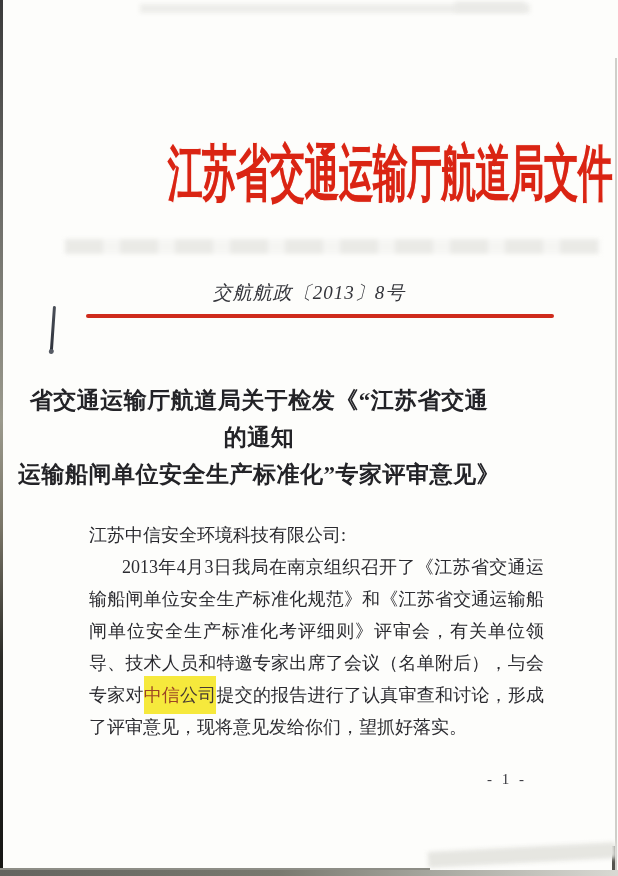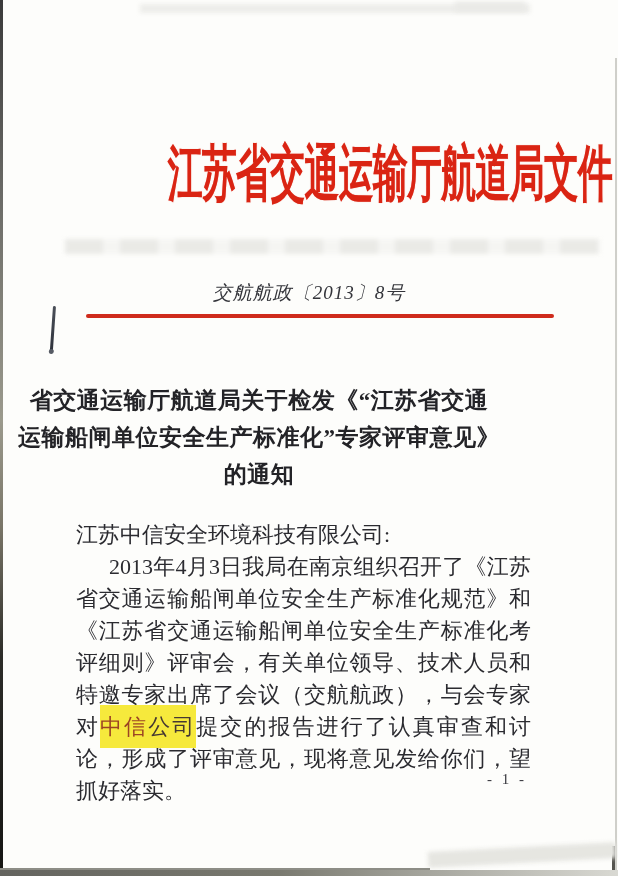--- a/index.html
+++ b/index.html
@@ -73,22 +73,22 @@
   .red-rule{
     position:absolute;left:86px;top:314px;width:468px;height:4px;
     background:#cf2b1c;border-radius:2px;
   }
   .notice-title{
     position:absolute;top:382px;left:0;width:518px;text-align:center;
     font-size:23px;font-weight:bold;color:#232327;
     line-height:37px;letter-spacing:.5px;
   }
   .body-block{
-    position:absolute;left:76px;top:519px;width:455px;
-    font-size:22px;color:#2b2b30;line-height:32px;
+    position:absolute;left:89px;top:519px;width:455px;
+    font-size:18px;color:#2b2b30;line-height:32px;
     text-align:justify;text-justify:inter-ideograph;
   }
   .addressee{white-space:nowrap;}
   .body-paragraph{margin:0;text-indent:33px;}
   .hl{background:#f6e93c;padding:9px 0;}
   .hl-a{color:#9c4424;}
   .hl-b{color:#453832;margin-top:8px;}
   .page-number{
     position:absolute;top:771px;left:487px;
     font-size:15px;color:#3a3a40;letter-spacing:3px;white-space:nowrap;
@@ -113,24 +113,24 @@
   <div class="red-header">
     <span class="inner">江苏省交通运输厅航道局文件</span>
   </div>
 
   <div class="doc-number">交航航政〔2013〕8号</div>
 
   <div class="red-rule"></div>
 
   <div class="notice-title">
     <div>省交通运输厅航道局关于检发《“江苏省交通</div>
+    <div>的通知</div>
     <div>运输船闸单位安全生产标准化”专家评审意见》</div>
-    <div>的通知</div>
   </div>
 
   <div class="body-block">
     <div class="addressee">江苏中信安全环境科技有限公司:</div>
-    <p class="body-paragraph"><span>2013年4月3日我局在南京组织召开了《江苏省交通运输船闸单位安全生产标准化规范》和《江苏省交通运输船闸单位安全生产标准化考评细则》评审会，有关单位领导、技术人员和特邀专家出席了会议（交航航政），与会专家对</span><span class="hl hl-a">中信</span><span class="hl hl-b">公司</span><span>提交的报告进行了认真审查和讨论，形成了评审意见，现将意见发给你们，望抓好落实。</span></p>
+    <p class="body-paragraph"><span>2013年4月3日我局在南京组织召开了《江苏省交通运输船闸单位安全生产标准化规范》和《江苏省交通运输船闸单位安全生产标准化考评细则》评审会，有关单位领导、技术人员和特邀专家出席了会议（名单附后），与会专家对</span><span class="hl hl-a">中信</span><span class="hl hl-b">公司</span><span>提交的报告进行了认真审查和讨论，形成了评审意见，现将意见发给你们，望抓好落实。</span></p>
   </div>
 
   <div class="page-number">- 1 -</div>
 
 </div>
 
 </body></html>

